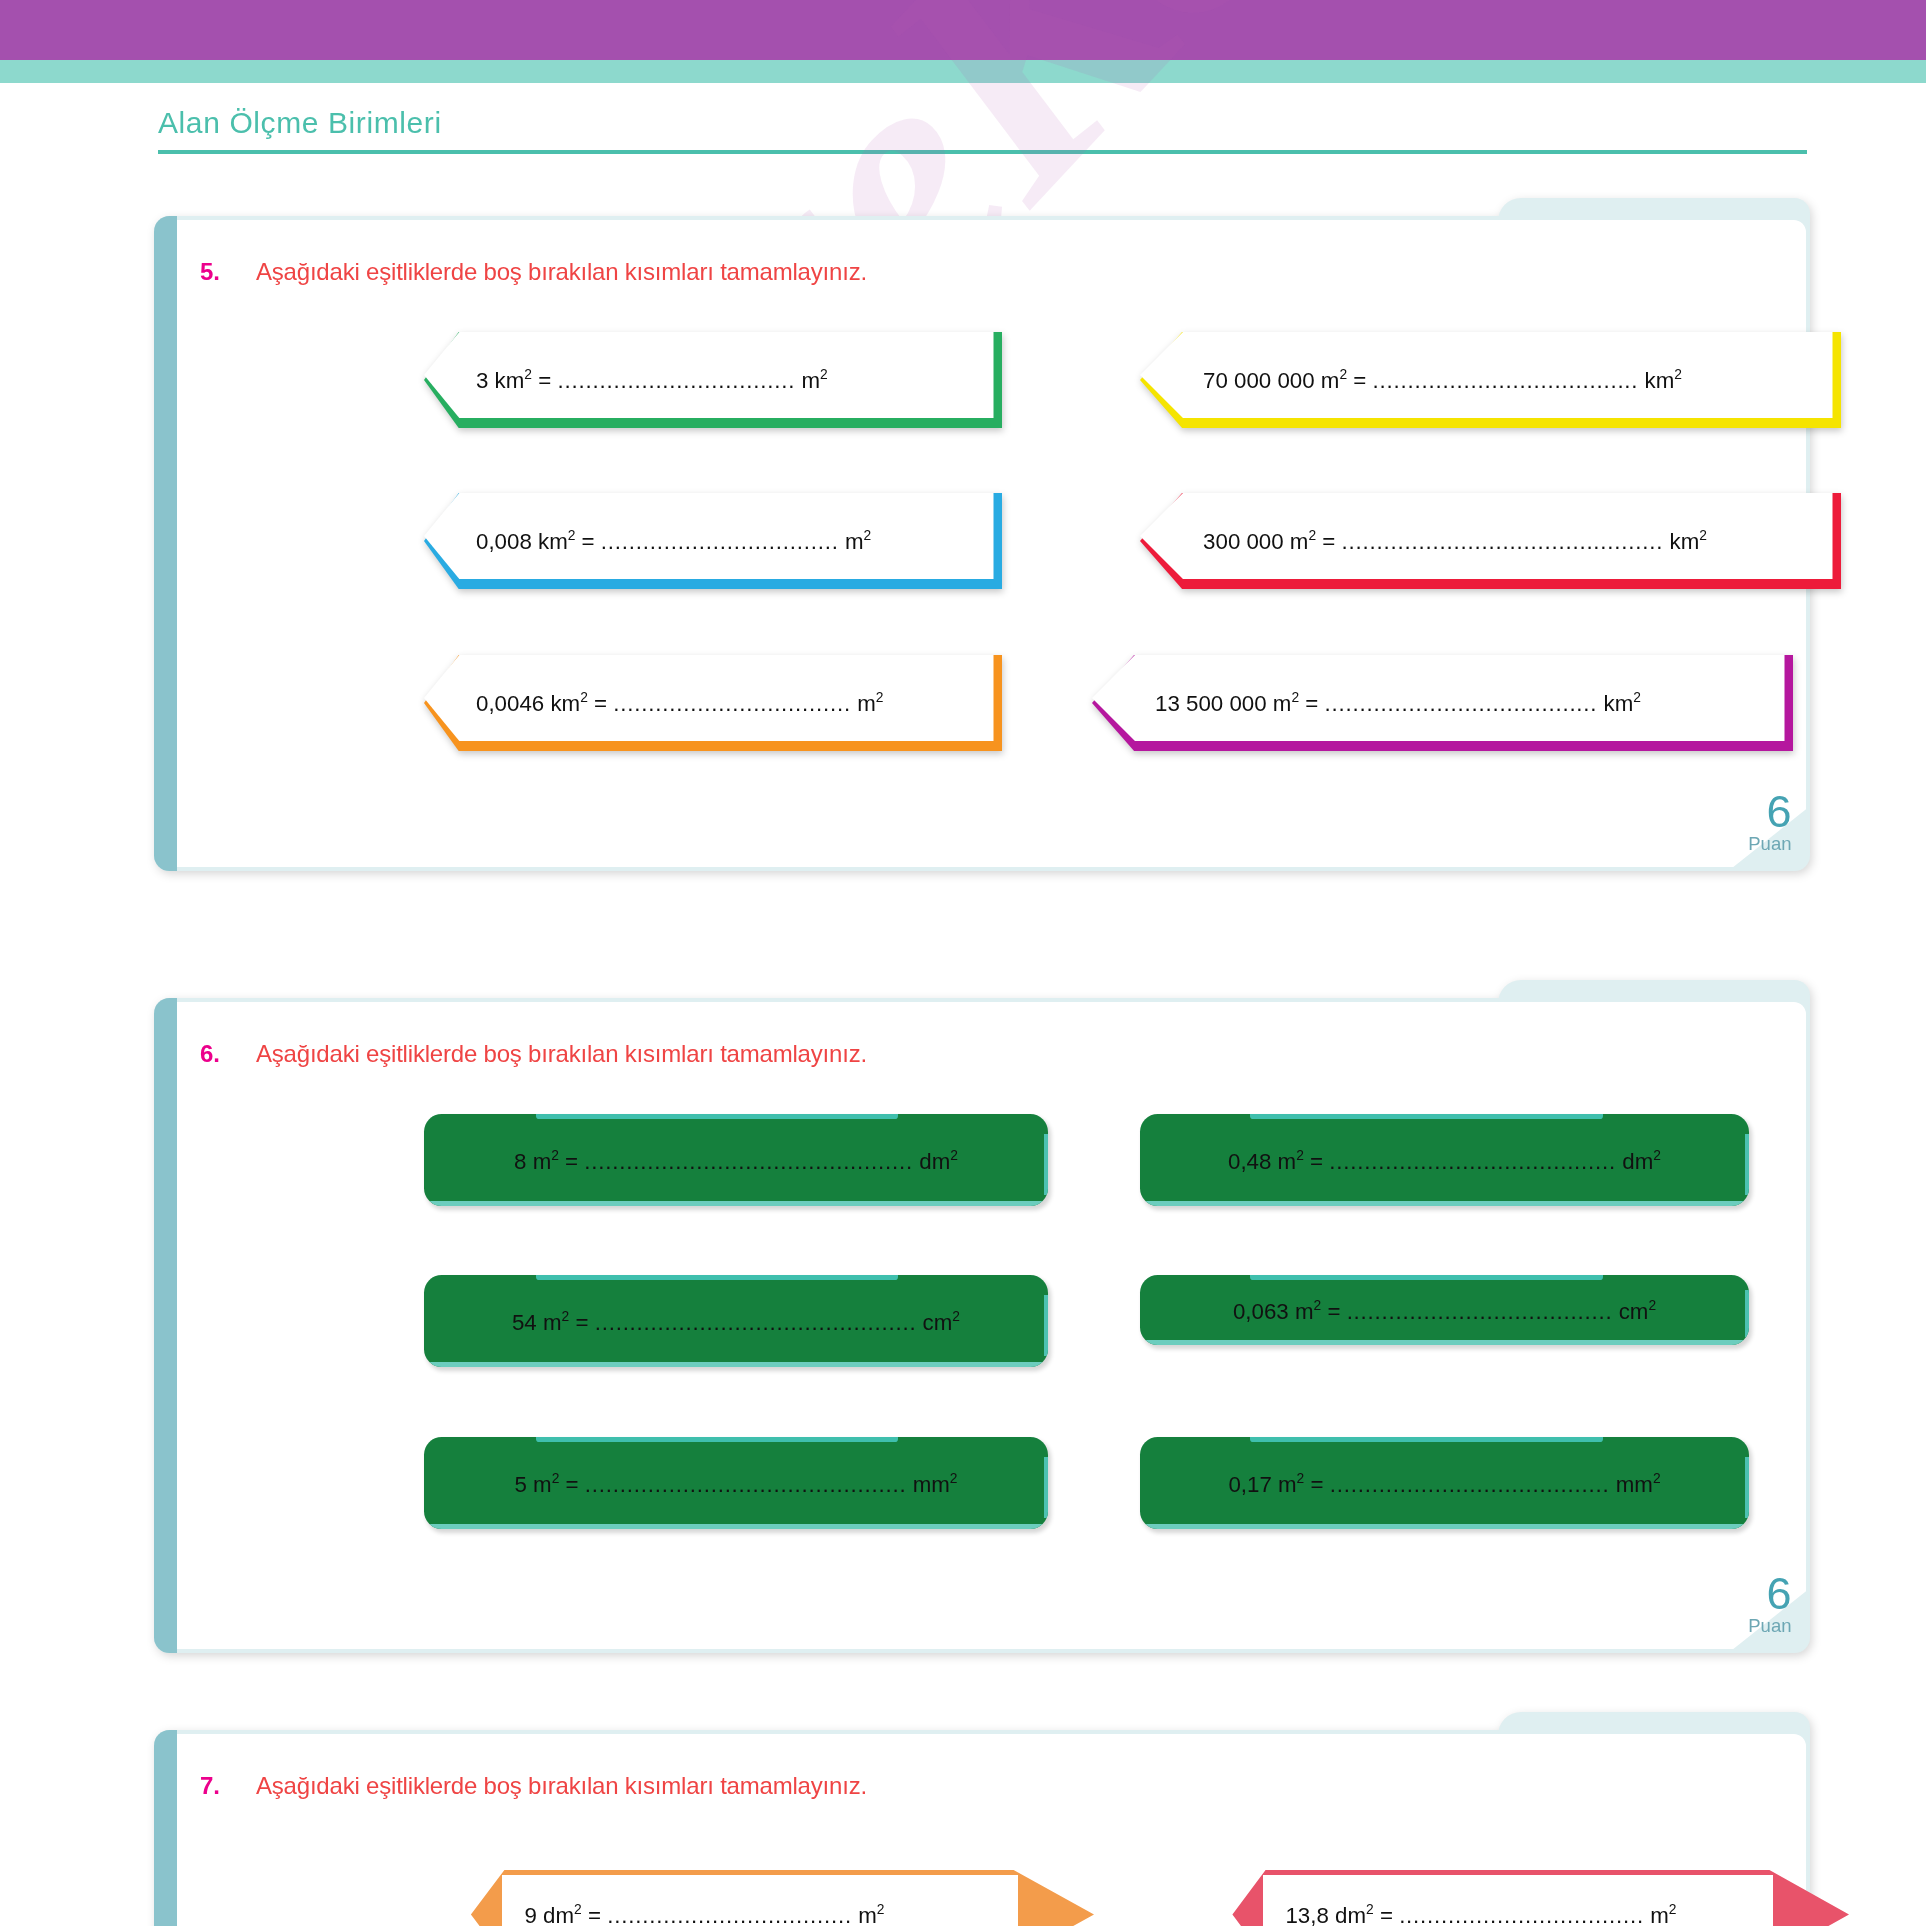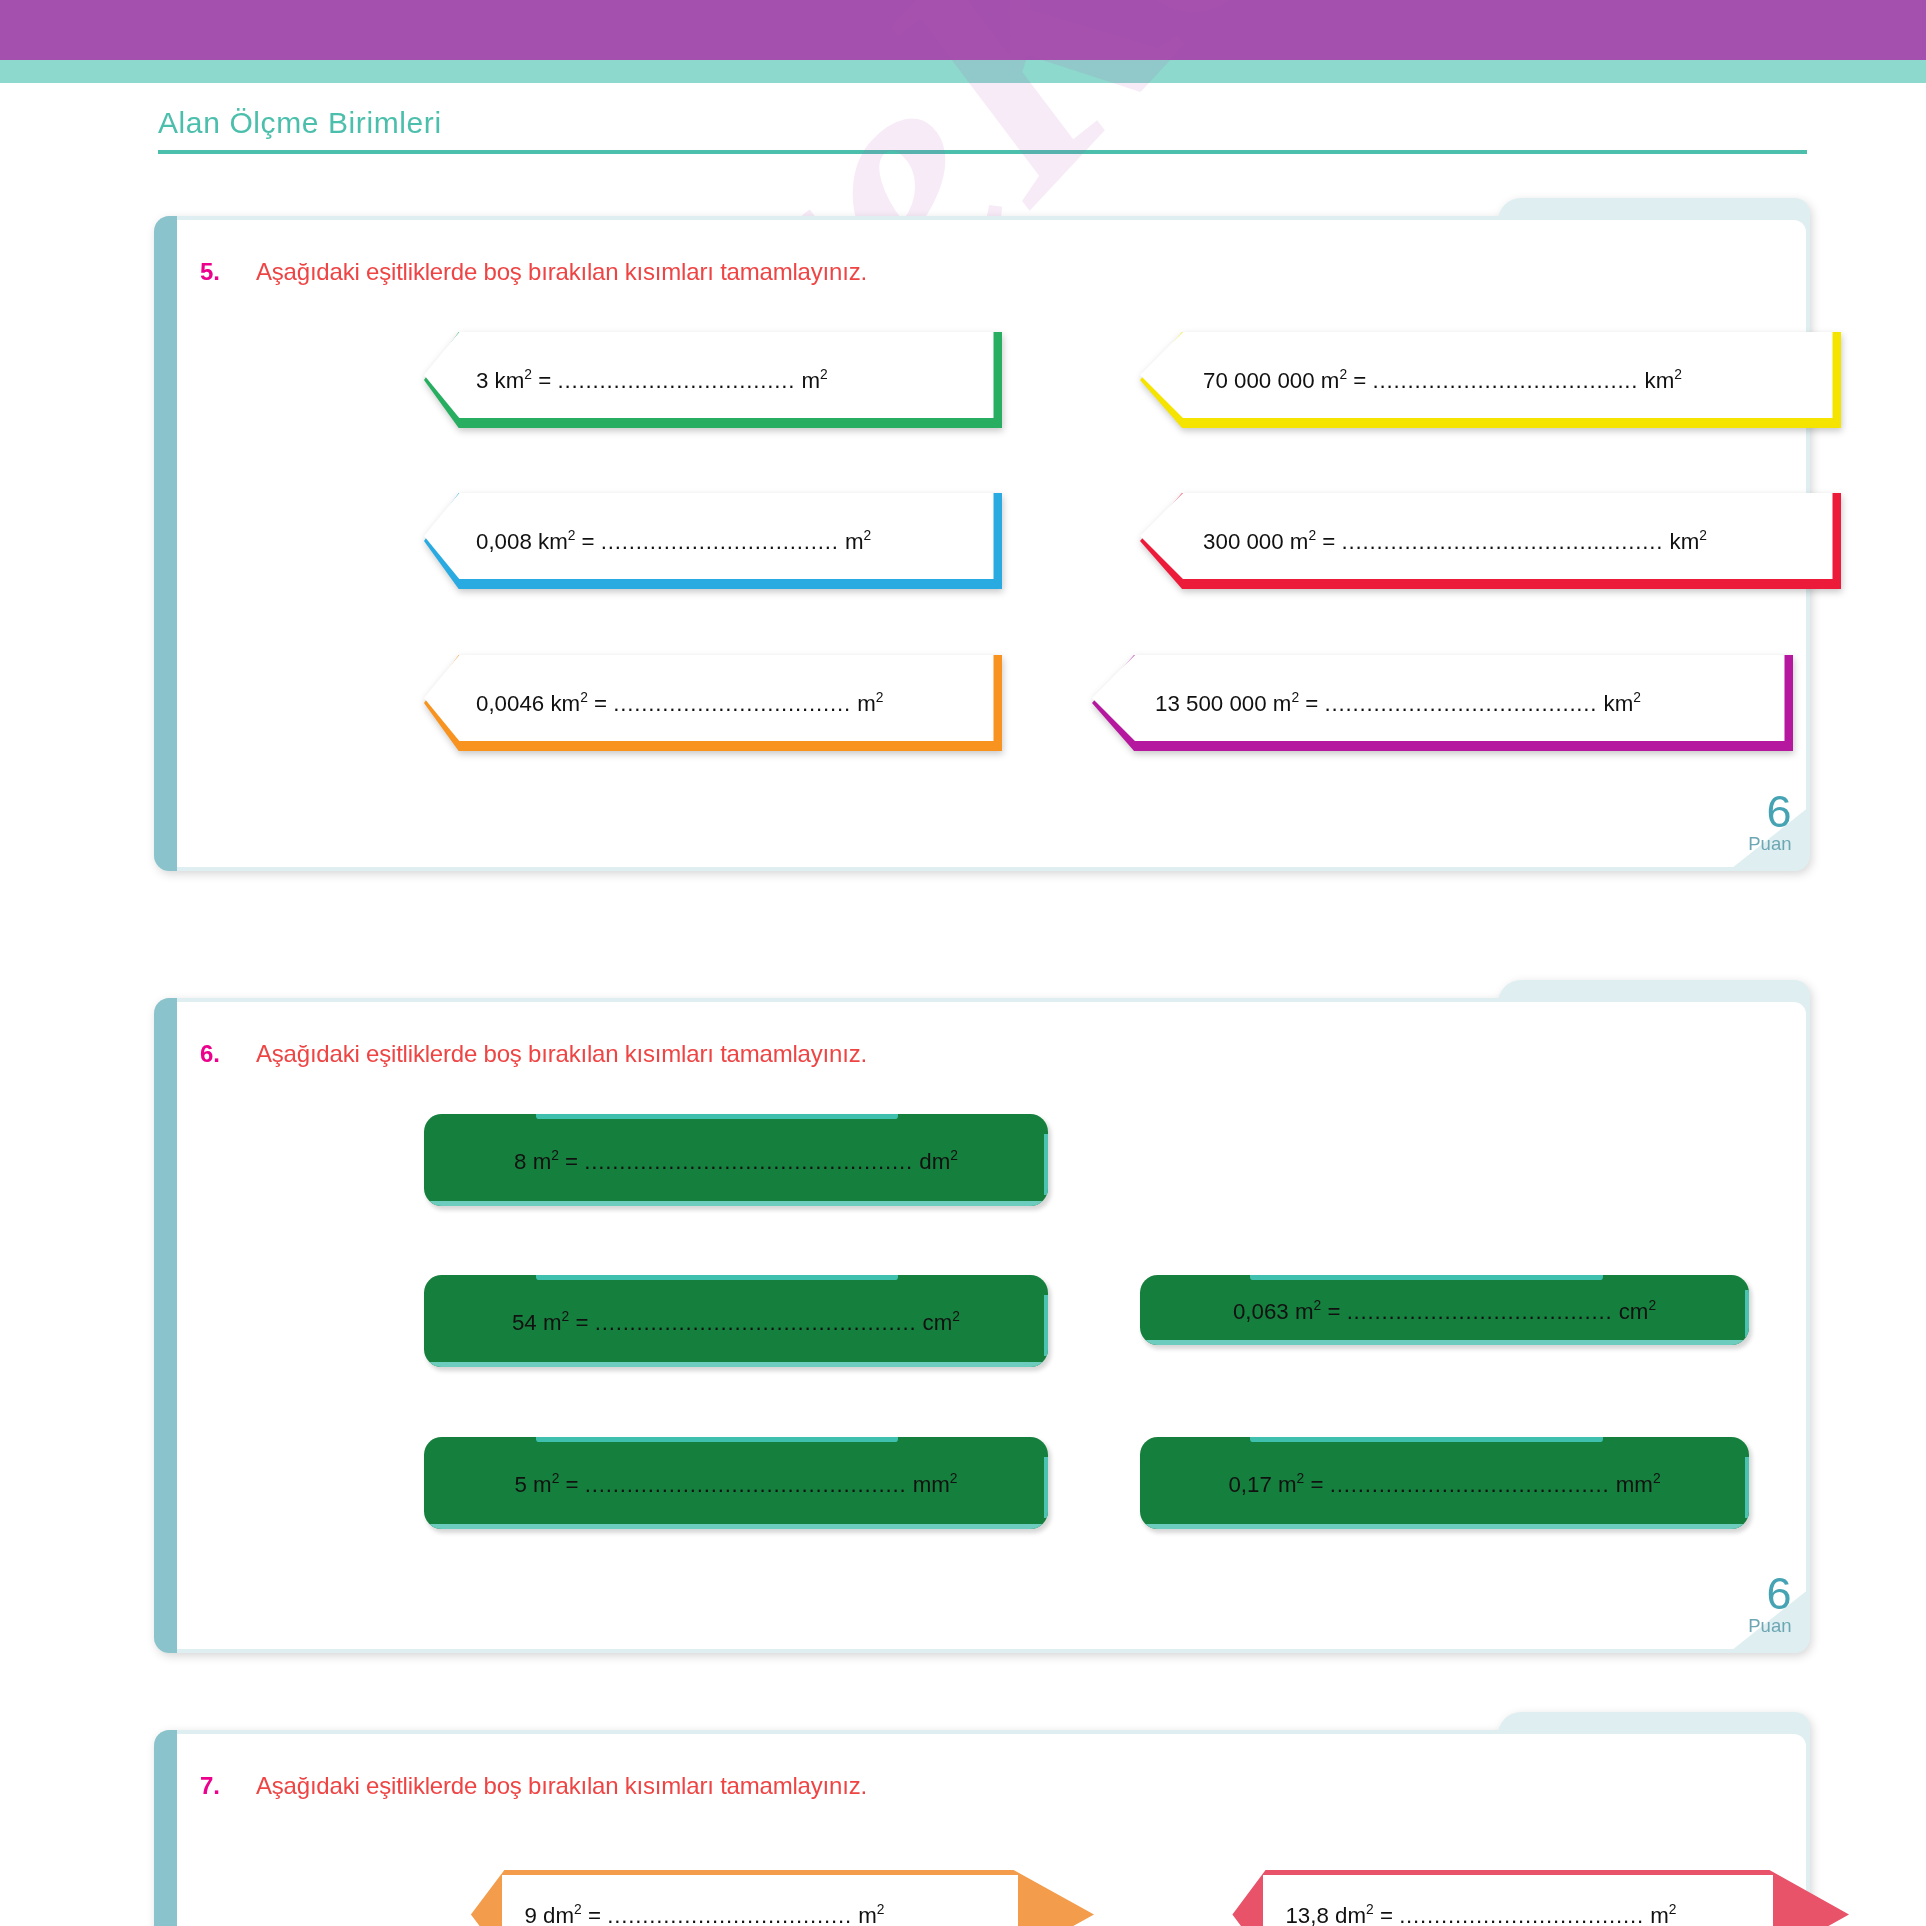--- a/index.html
+++ b/index.html
@@ -323,20 +323,26 @@
         <div class="q-head" style="left: 46px; top: 42px;">
           <span class="q-num">6.</span>
           <span class="q-text">Aşağıdaki eşitliklerde boş bırakılan kısımları tamamlayınız.</span>
         </div>
         <div class="pill" style="left: 270px; top: 116px; width: 624px; height: 92px;">
           <div class="pill-top"></div>
           <div class="pill-bottom"></div>
           <div class="pill-right"></div>
           <div class="eq "><span>8 m</span><sup>2</sup> = <span class="dots">...............................................</span> <span>dm</span><sup>2</sup></div>
         </div>
+        <div class="pill" style="left: 986px; top: 116px; width: 609px; height: 92px;">
+          <div class="pill-top"></div>
+          <div class="pill-bottom"></div>
+          <div class="pill-right"></div>
+          <div class="eq "><span>0,48 m</span><sup>2</sup> = <span class="dots">.........................................</span> <span>dm</span><sup>2</sup></div>
+        </div>
         <div class="pill" style="left: 270px; top: 277px; width: 624px; height: 92px;">
           <div class="pill-top"></div>
           <div class="pill-bottom"></div>
           <div class="pill-right"></div>
           <div class="eq "><span>54 m</span><sup>2</sup> = <span class="dots">..............................................</span> <span>cm</span><sup>2</sup></div>
         </div>
         <div class="pill" style="left: 986px; top: 277px; width: 609px; height: 70px;">
           <div class="pill-top"></div>
           <div class="pill-bottom"></div>
           <div class="pill-right"></div>

